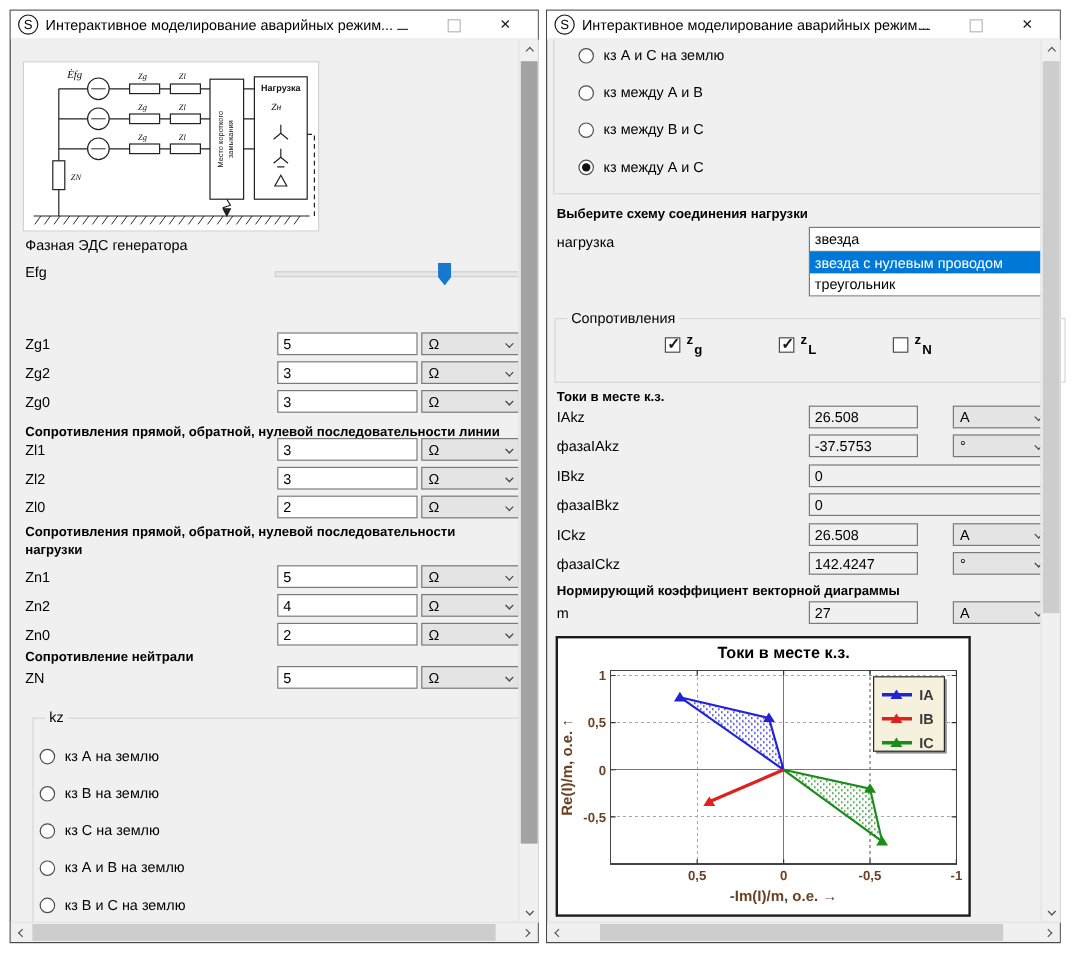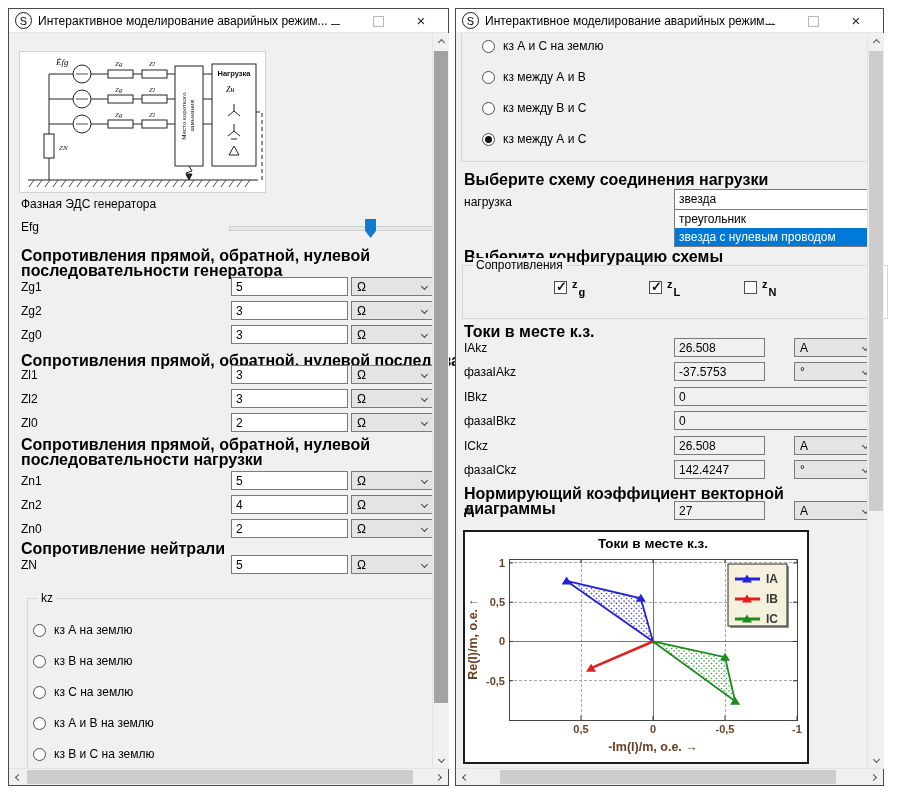--- a/index.html
+++ b/index.html
@@ -23,21 +23,21 @@
   .hscroll{position:absolute;left:0;bottom:0;height:16px;width:100%;background:#f0f0f0;border-top:1px solid #e3e3e3;}
   .sarrow{position:absolute;width:16px;height:16px;display:flex;align-items:center;justify-content:center;}
   .chv{border:solid #505050;border-width:0 1px 1px 0;padding:2px;display:inline-block;}
   .chv.up{transform:rotate(-135deg);margin-top:3px;}
   .chv.down{transform:rotate(45deg);margin-bottom:3px;}
   .chv.left{transform:rotate(135deg);margin-left:3px;}
   .chv.right{transform:rotate(-45deg);margin-right:3px;}
   .vthumb{position:absolute;left:1px;width:14px;}
   .hthumb{position:absolute;top:1px;height:14px;background:#cdcdcd;}
   
-  .sec-h{position:absolute;left:12px;font-weight:bold;font-size:16px;line-height:15px;width:408px;}
+  .sec-h{position:absolute;left:12px;font-weight:bold;font-size:11px;line-height:15px;width:408px;}
   .nowrap{white-space:nowrap;}
   .lbl{position:absolute;font-size:12px;}
   .prow{position:absolute;left:0;width:100%;height:19px;}
   .plabel{position:absolute;left:12px;top:3px;}
   .linput,.rinput{position:absolute;height:19px;border:1px solid #7a7a7a;font-family:"Liberation Sans",sans-serif;font-size:12px;padding:0 4px;box-sizing:border-box;}
   .linput{left:222px;width:117px;background:#fff;}
   .combo{position:absolute;height:19px;background:#e4e4e4;border:1px solid #7a7a7a;box-sizing:border-box;display:flex;align-items:center;padding-left:5px;font-size:12px;}
   .combo .cchv{position:absolute;right:5px;top:6px;border:solid #444;border-width:0 1px 1px 0;padding:2px;transform:rotate(45deg);}
   .lcombo{left:342px;width:82px;}
   .rcombo{left:338px;width:80px;}
@@ -194,21 +194,20 @@
       </g>
     </svg>
   </div>
 
   <span class="lbl" style="left:12px;top:188px;text-align:center;">Фазная ЭДС генератора</span>
   <span class="lbl" style="left:12px;top:211px;">Efg</span>
   <div class="slider-track">
     <div class="slider-thumb" style="left: calc(69% - 5px);"></div>
   </div>
 
-  <div class="sec-h" style="top:239px;">Сопротивления прямой, обратной, нулевой последовательности генератора</div>
   <div class="prow" style="top:268px;">
     <span class="plabel">Zg1</span>
     <input class="linput" value="5" style="">
     <div class="combo lcombo">
         <span>Ω</span>
         <span class="cchv"></span>
       </div>
   </div>
   <div class="prow" style="top:292px;">
     <span class="plabel">Zg2</span>
@@ -361,25 +360,24 @@
   </div>
   <div class="radio-item" style="left:26px;top:123px;">
     <span class="radio checked"></span>
     <span class="rtext">кз между А и С</span>
   </div>
 
   <div class="sec-h" style="left:8px;top:163px;">Выберите  схему соединения нагрузки</div>
   <span class="lbl" style="left:8px;top:186px;">нагрузка</span>
   <div class="load-combo">
     <div class="load-row edit">звезда</div>
+    <div class="load-row highlighted">звезда с нулевым проводом</div>
     <div class="load-row">треугольник</div>
-    <div class="load-row highlighted">звезда с нулевым проводом</div>
-  </div>
-
-  <div class="sec-h" style="left:8px;top:240px;">Выберите  конфигурацию схемы</div>
+  </div>
+
   <div class="group" style="left:6px;top:256px;width:405px;height:52px;padding-left:19px;">
     <span class="group-label">Сопротивления</span>
   </div>
   <div class="cb-item" style="left:98px;top:272px;">
     <span class="checkbox checked"></span>
     <span class="z-sup">z</span>
       <span class="z-sub">g</span>
   </div>
   <div class="cb-item" style="left:193px;top:272px;">
     <span class="checkbox checked"></span>

